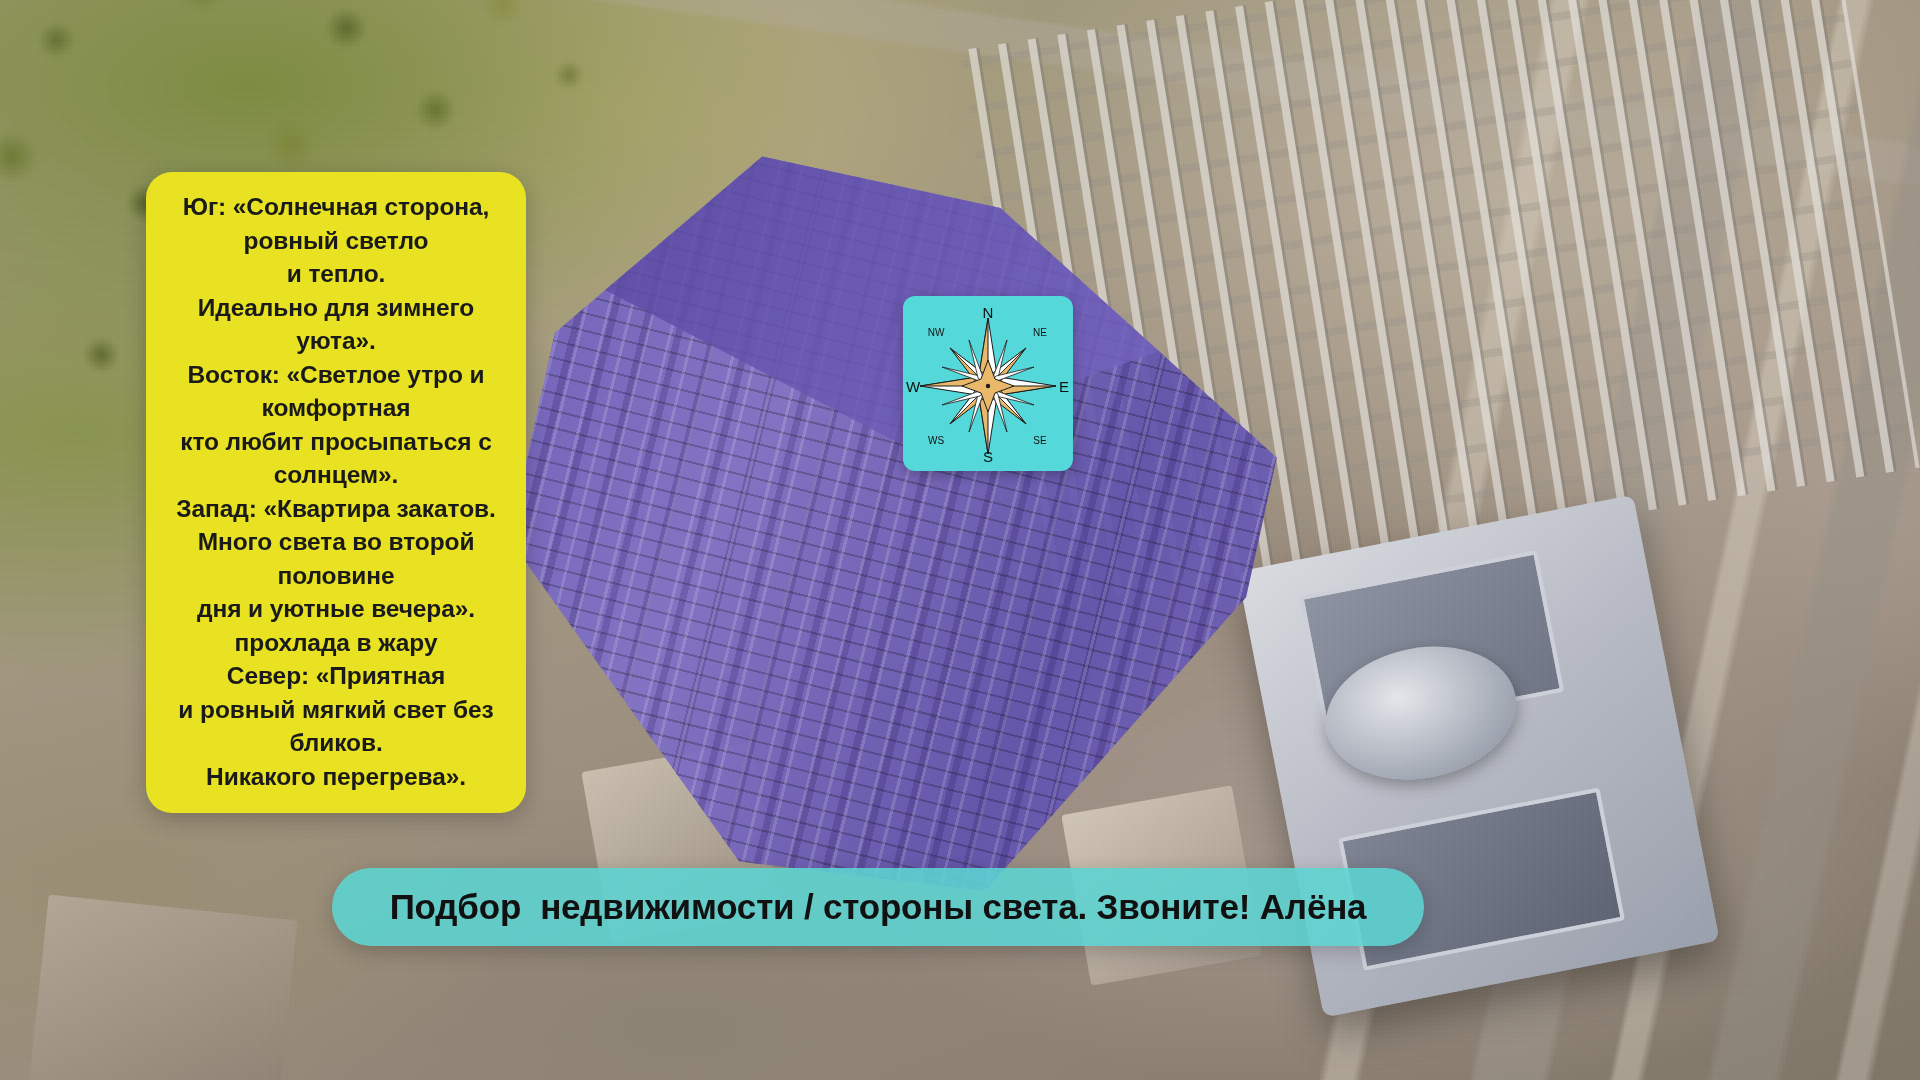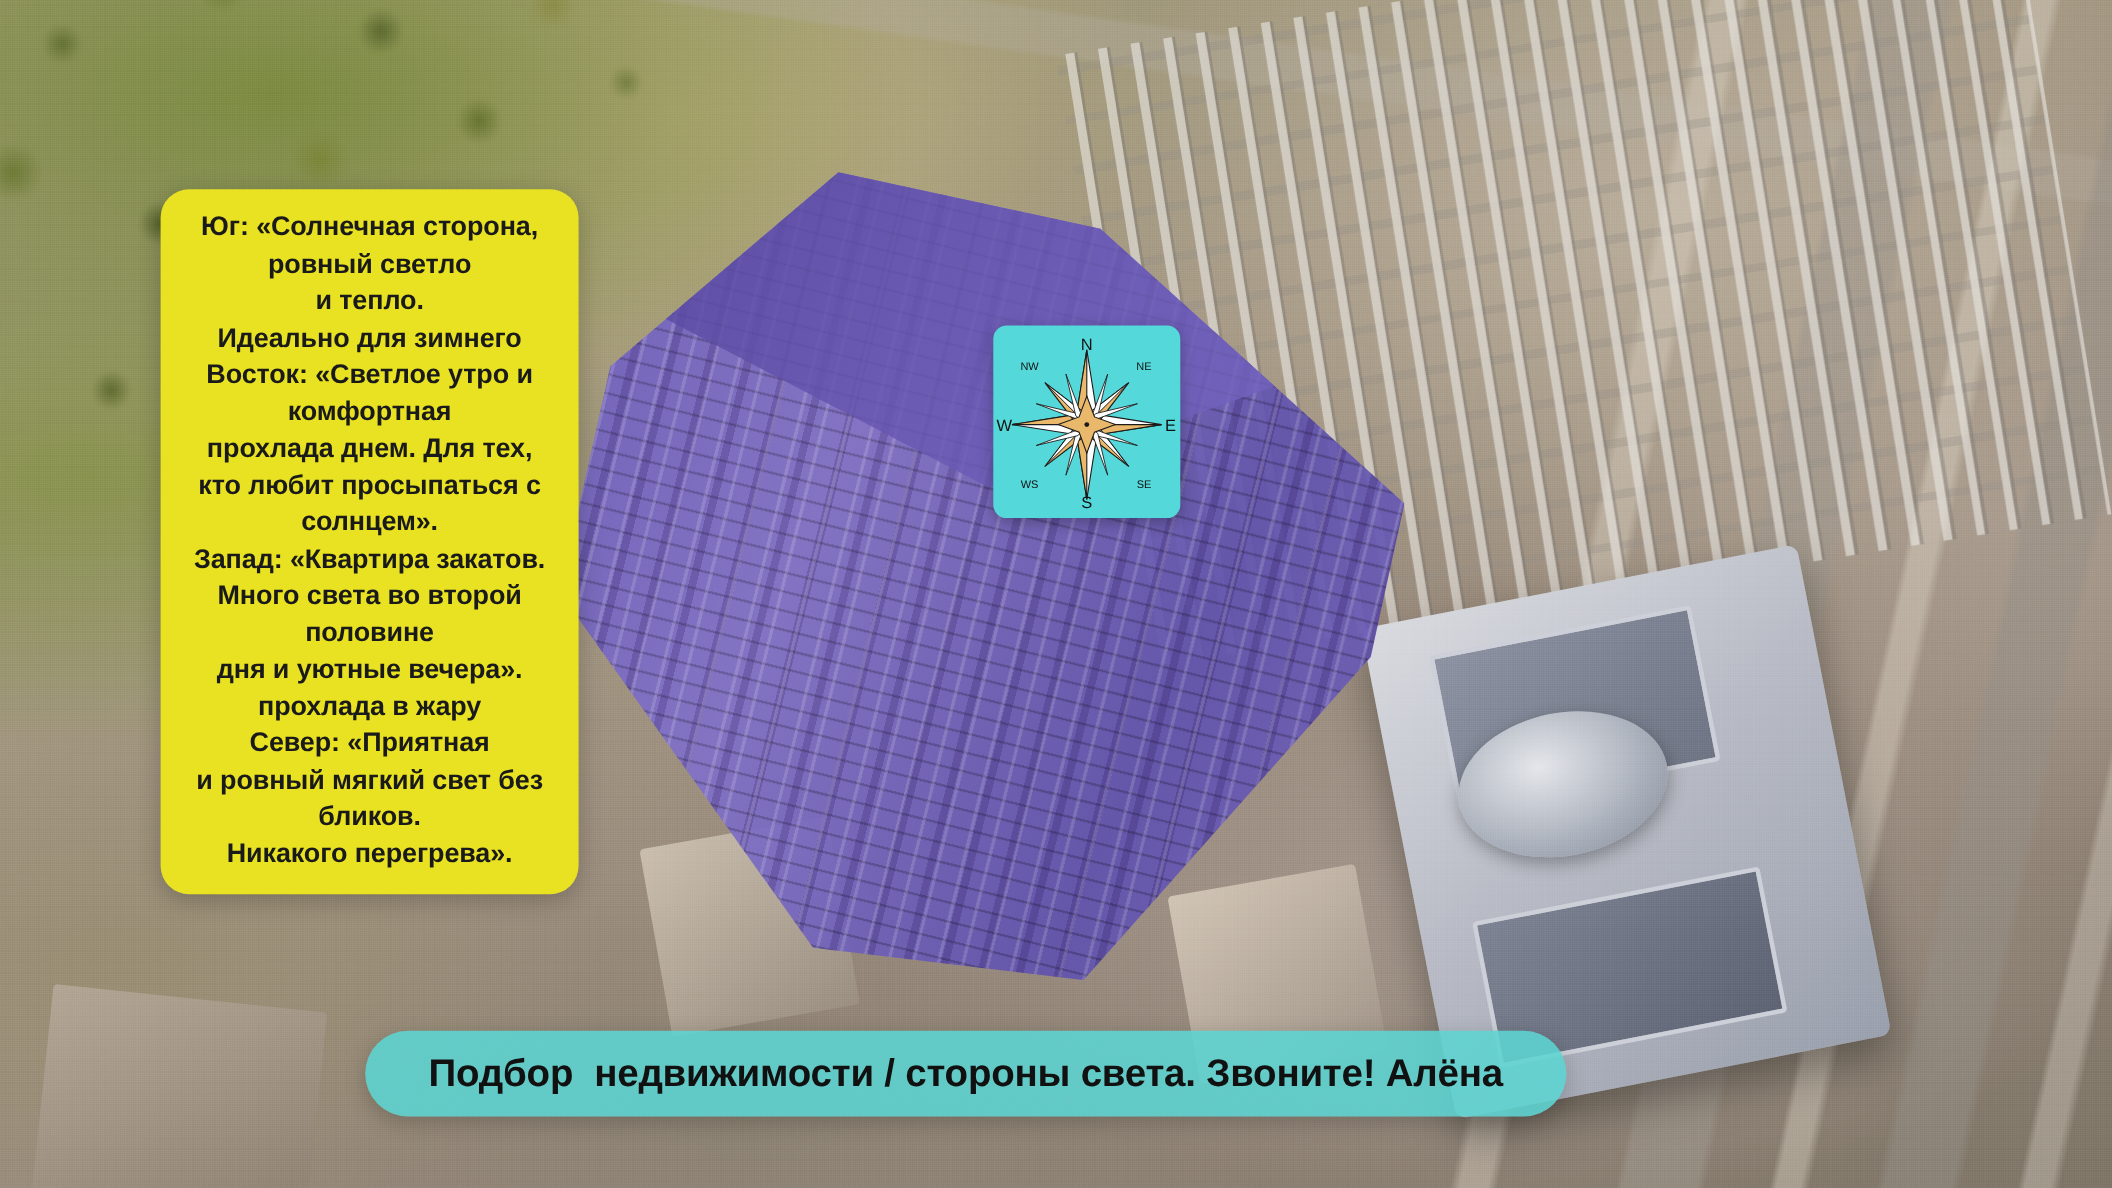--- a/index.html
+++ b/index.html
@@ -243,21 +243,21 @@
     font-family: "Liberation Sans", sans-serif;
     fill: #101010;
   }
   .c-card { font-size: 15px; font-weight: 400; }
   .c-inter { font-size: 10px; font-weight: 400; }
 
   
   .banner {
     position: absolute;
     left: 332px;
-    top: 937px;
+    top: 868px;
     width: 1092px;
     height: 78px;
     border-radius: 39px;
     background: rgba(92, 212, 209, .88);
     display: flex;
     align-items: center;
     justify-content: center;
     box-shadow: 0 6px 20px rgba(0,0,0,.20);
     text-align: right;
   }
@@ -291,23 +291,23 @@
   <div class="bldg-main">
     <div class="bldg-main-facade"></div>
     <div class="bldg-main-roof"></div>
   </div>
 
   <div class="yellow-card">
     <p>Юг: «Солнечная сторона,</p>
     <p>ровный светло</p>
     <p>и тепло.</p>
     <p>Идеально для зимнего</p>
+    <p>уюта».</p>
     <p>Восток: «Светлое утро и</p>
     <p>комфортная</p>
-    <p>прохлада днем. Для тех,</p>
     <p>кто любит просыпаться с</p>
     <p>солнцем».</p>
     <p>Запад: «Квартира закатов.</p>
     <p>Много света во второй</p>
     <p>половине</p>
     <p>дня и уютные вечера».</p>
     <p>прохлада в жару</p>
     <p>Север: «Приятная</p>
     <p>и ровный мягкий свет без</p>
     <p>бликов.</p>

